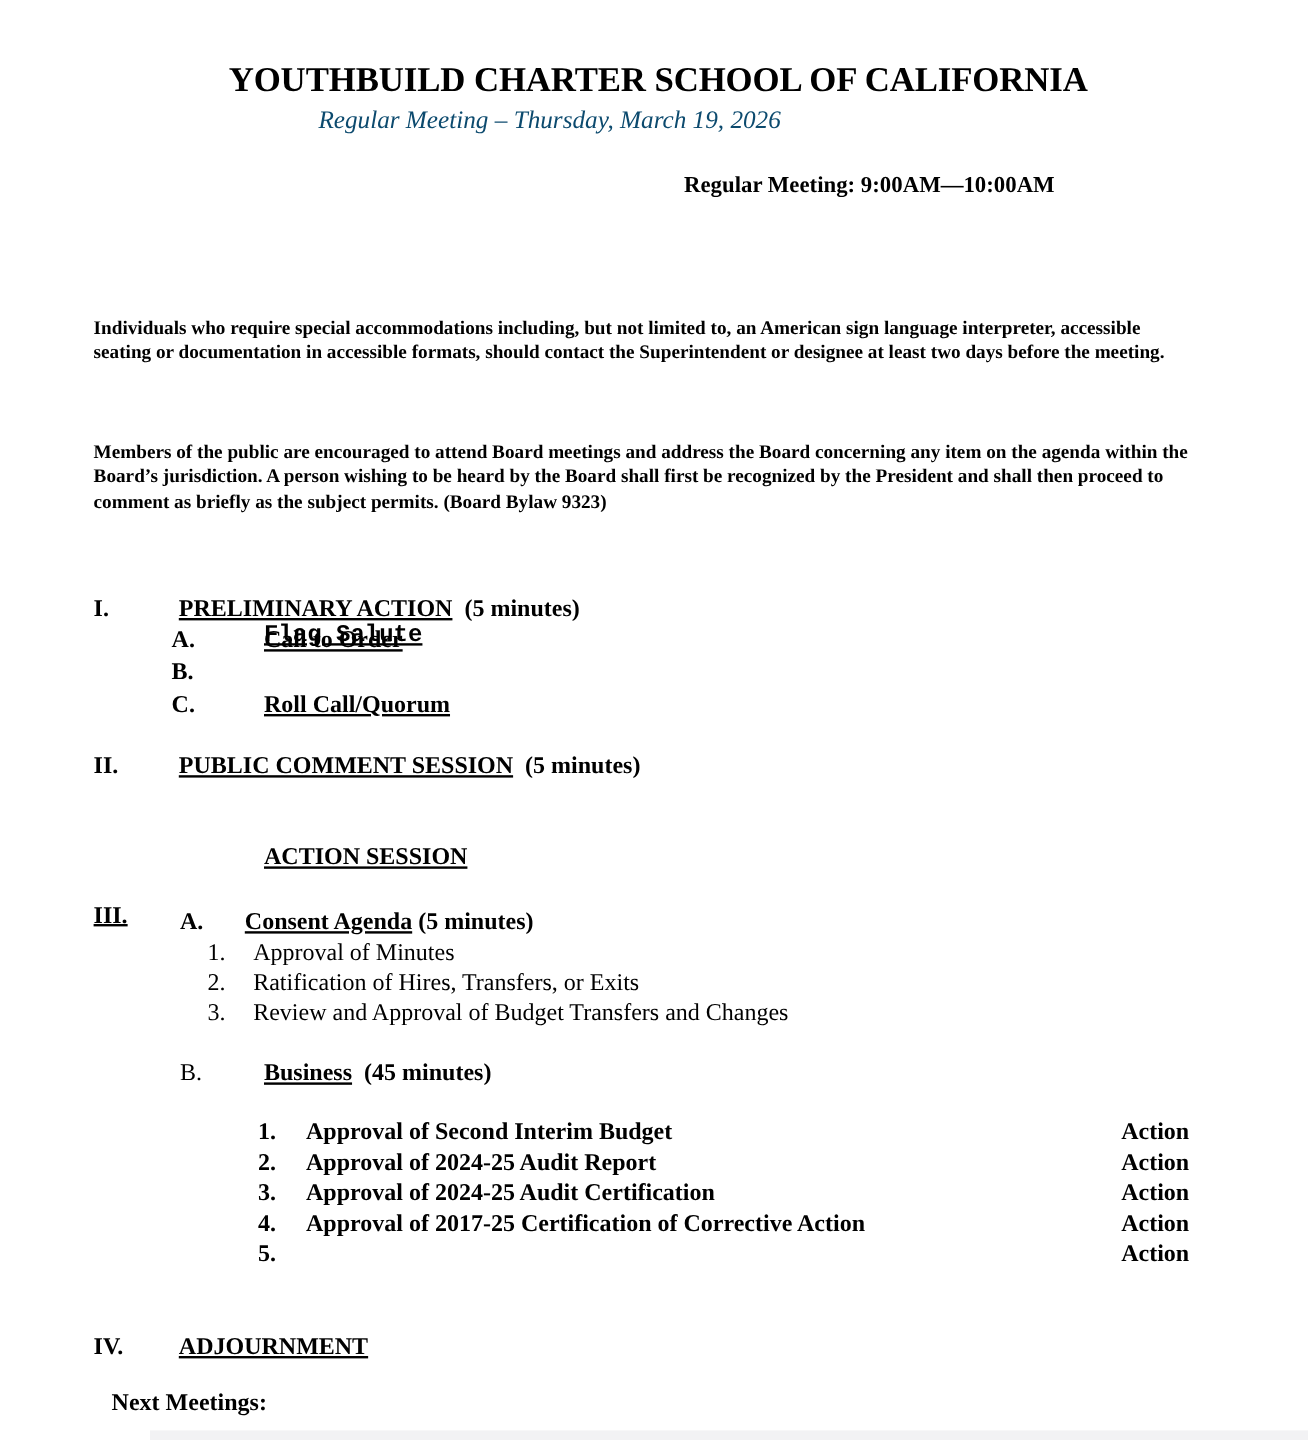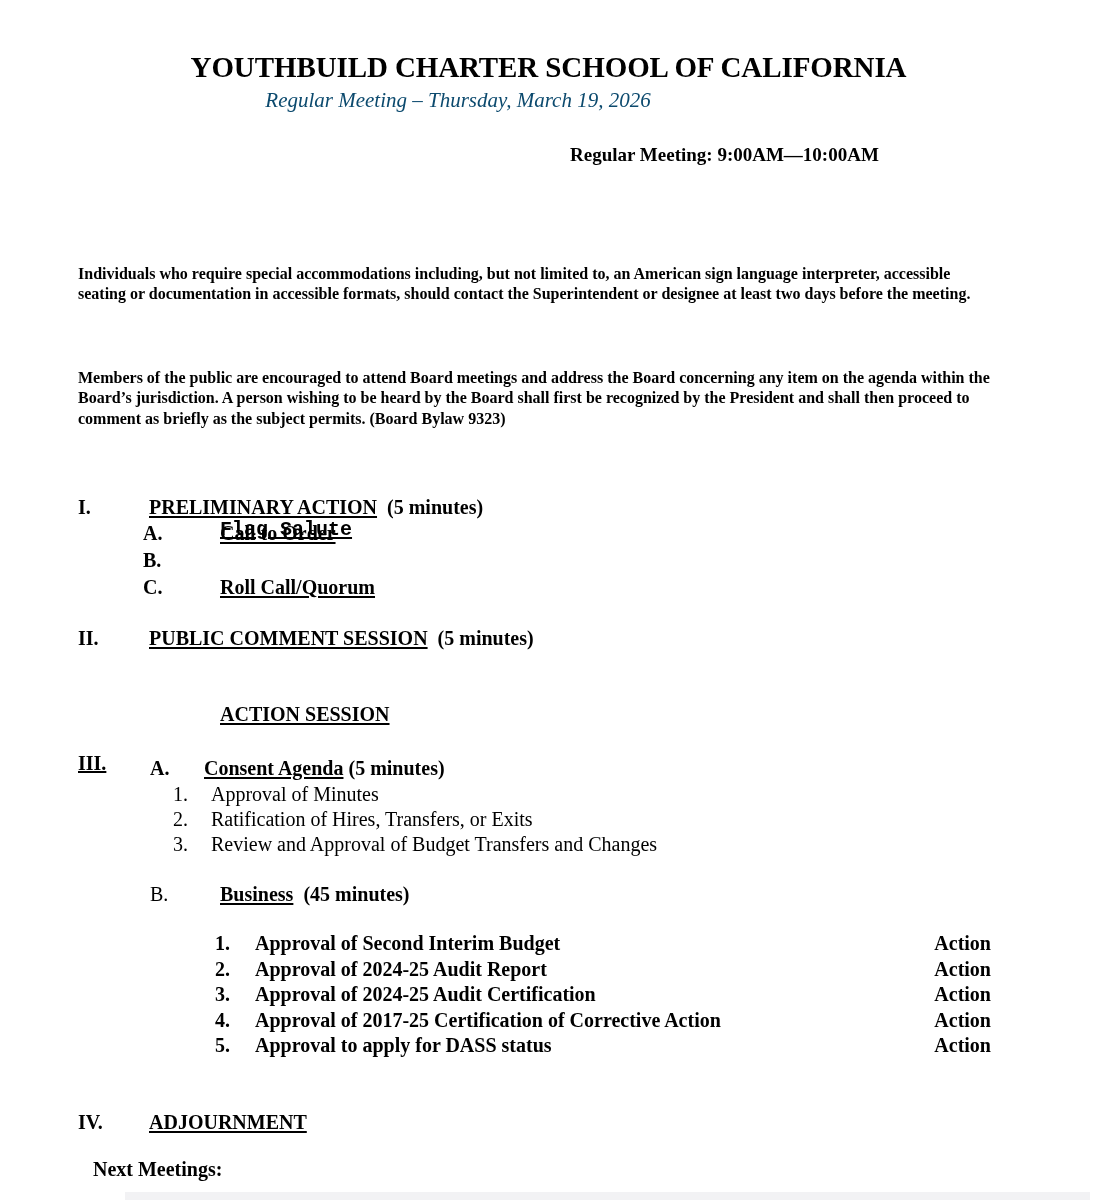--- a/index.html
+++ b/index.html
@@ -242,21 +242,20 @@
 
   <div class="biz-num" style="left:215px; top:983px;">3.</div>
   <div class="biz-text" style="left:255px; top:983px;">Approval of 2024-25 Audit Certification</div>
   <div class="biz-action" style="top:983px;">Action</div>
 
   <div class="biz-num" style="left:215px; top:1009px;">4.</div>
   <div class="biz-text" style="left:255px; top:1009px;">Approval of 2017-25 Certification of Corrective Action</div>
   <div class="biz-action" style="top:1009px;">Action</div>
 
   <div class="biz-num" style="left:215px; top:1034px;">5.</div>
-  <div class="biz-text" style="left:255px; top:1034px;">Approval to apply for DASS status</div>
   <div class="biz-action" style="top:1034px;">Action</div>
 
   <div class="roman" style="left:78px; top:1111px;">IV.</div>
   <div class="sec-head u" style="left:149px; top:1111px;">ADJOURNMENT</div>
 
   <div class="next-meetings">Next Meetings:</div>
 
   <div class="page-edge"></div>
 
 </div>

